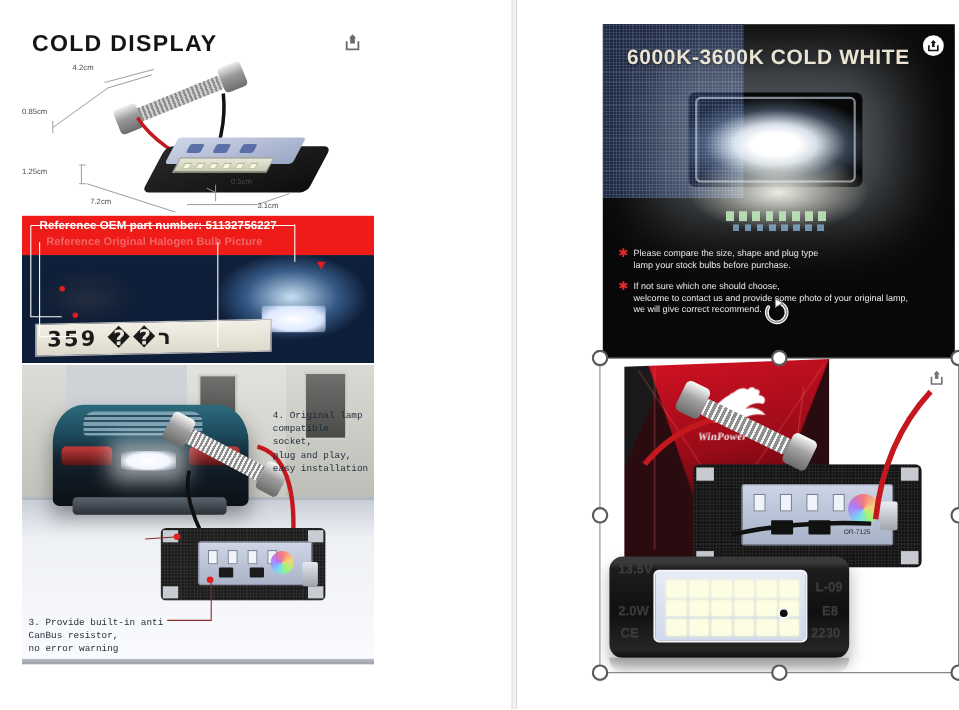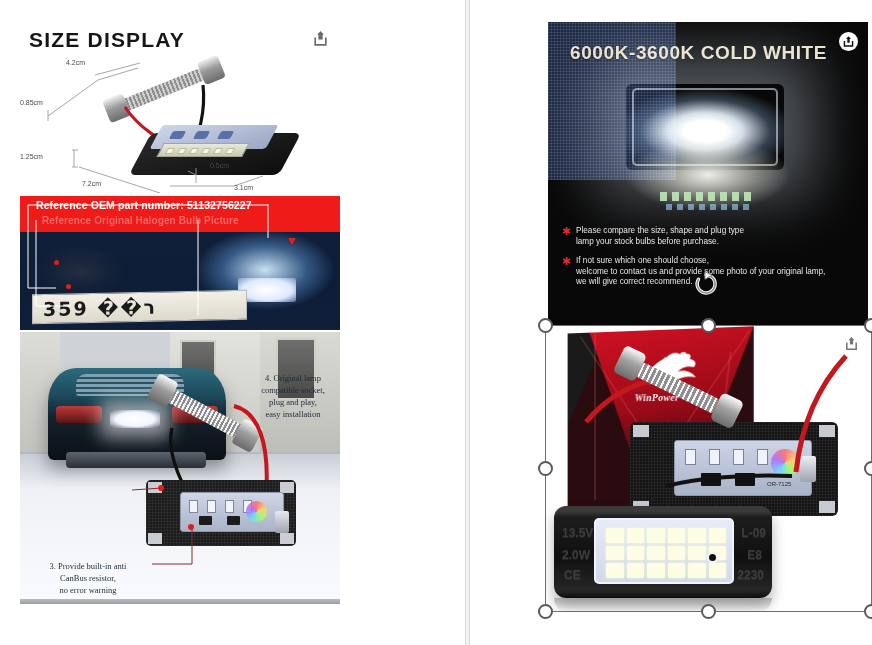--- a/index.html
+++ b/index.html
@@ -124,21 +124,21 @@
   .module-inner { position:absolute; left: 34px; top: 12px; width: 104px; height: 40px;
     background: linear-gradient(180deg,#cfd6e6,#aab3c8); border-radius: 3px; border:1px solid #8e96a8; }
   .msw { position:absolute; top: 7px; width: 9px; height: 13px; background:#f2f4fa; border:1px solid #7e879b; }
   .mchip { position:absolute; top: 23px; width: 13px; height: 9px; background:#1b1b1b; border-radius:1px; }
   .holo { position:absolute; right: 16px; top: 8px; width: 21px; height: 21px; border-radius: 50%;
     background: conic-gradient(#ff6a6a,#ffd36a,#9cff6a,#6ad9ff,#b06aff,#ff6a6a); opacity:.85; }
   .clip { position:absolute; right: -6px; top: 18px; width: 14px; height: 22px;
     background: linear-gradient(180deg,#e7e9ee,#9ea3ad); border-radius:2px; }
   .mcorner { position:absolute; width: 14px; height: 11px; background:#c9ccd2; }
 
-  .ftext { position: absolute; font-size: 8.5px; line-height: 12px; color: #1d2b36; font-family:Liberation Serif, serif;text-align:center; }
+  .ftext { position: absolute; font-size: 8.5px; line-height: 12px; color: #1d2b36; font-family:Liberation Mono, monospace; }
   .ftext.f4 { left: 228px; top: 40px; width: 90px; }
   .ftext.f2 { left: 6px; top: 156px; width: 106px; }
   .ftext.f3 { left: 6px; top: 228px; width: 124px; }
   .fdot { position:absolute; width: 6px; height: 6px; border-radius: 50%; background:#e01e1e; }
   .bottom-bar { position:absolute; left: 0; bottom: 0; width: 320px; height: 5px;
     background: linear-gradient(180deg,#b9bcc1,#9aa0a8); }
 
   
   .right-panel { position: absolute; left: 470px; top: 0; width: 402px; height: 645px; background:#fff; }
 
@@ -232,21 +232,21 @@
   
   .rot-cursor { position:absolute; left: 693px; top: 271px; width: 26px; height: 26px; z-index: 40; }
 </style>
 </head>
 <body>
 
 <div class="page">
 
   <div class="left-panel">
 
-    <div class="size-title">SIZE DISPLAY</div>
+    <div class="size-title">COLD DISPLAY</div>
 
     <div class="share-plain">
       <svg viewBox="0 0 16 16" width="17" height="17">
         <path d="M3 7 L3 14 L13 14 L13 7" fill="none" stroke="#3a3a3a" stroke-width="1.6"></path>
         <rect x="6" y="3" width="4" height="6" fill="#3a3a3a"></rect>
         <path d="M8 1 L11 4.4 L5 4.4 Z" fill="#3a3a3a"></path>
       </svg>
     </div>
 
     <div class="diagram">
@@ -477,21 +477,21 @@
           <path d="M120 160 C152 152, 200 148, 246 150" stroke="#111" stroke-width="4" fill="none"></path>
         </svg>
 
         <div class="p-festoon">
           <div class="pf-core"></div>
           <div class="pf-cap l"></div>
           <div class="pf-cap r"></div>
         </div>
 
         <div class="p-lamp">
-          <div class="emboss" style="left:8px;  top:20px;">13.5V</div>
+          <div class="emboss" style="left:8px;  top:4px;">13.5V</div>
           <div class="emboss" style="left:8px;  top:42px;">2.0W</div>
           <div class="emboss" style="left:10px; top:62px;">CE</div>
           <div class="emboss" style="right:6px; top:20px;">L-09</div>
           <div class="emboss" style="right:10px;top:42px;">E8</div>
           <div class="emboss" style="right:8px; top:62px;">2230</div>
           <div class="p-lamp-win">
             <div class="ledgrid">
               <span></span>
                 <span></span>
                 <span></span>

